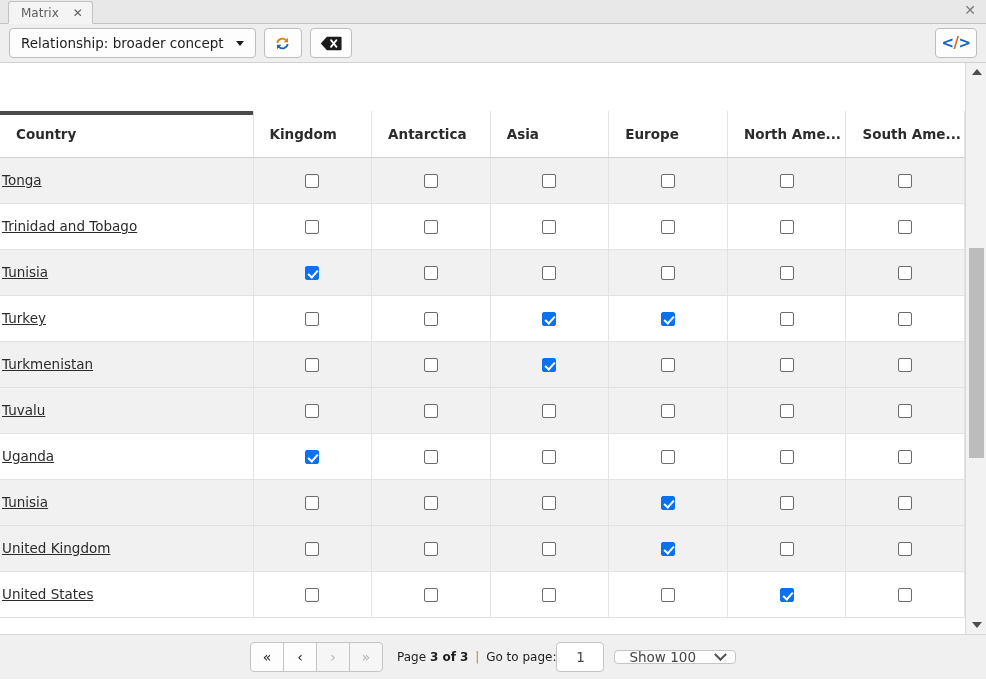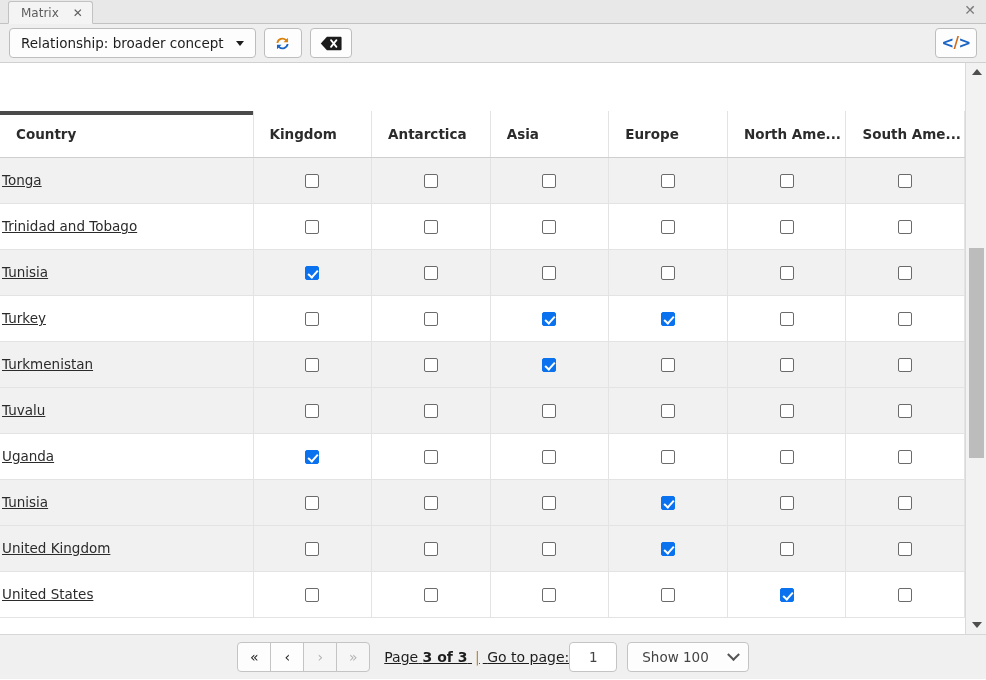--- a/index.html
+++ b/index.html
@@ -253,40 +253,39 @@
     margin-left: -1px;
   }
   .pg-btn:first-child { margin-left: 0; border-radius: 4px 0 0 4px; }
   .pg-btn:last-child { border-radius: 0 4px 4px 0; }
   .pg-btn.disabled {
     color: #b4b4b4;
     background: #f6f6f6;
     cursor: default;
   }
   .page-info {
-    font-size: 14px;
+    font-size: 12px;
     color: #1d1d1d;
     white-space: nowrap;
-    text-decoration: underline;
   }
   .page-info b { font-weight: bold; }
   .page-info .sep { color: #b98a2a; margin: 0 3px; }
   .goto-input {
     width: 48px; height: 30px;
     border: 1px solid #c4c4c4;
     border-radius: 4px;
     background: #ffffff;
     font-size: 13.5px;
     color: #444;
     text-align: center;
     font-family: "DejaVu Sans", sans-serif;
     margin-right: 10px;
   }
   .show-select {
-    height: 30px;
+    height: 14px;
     min-width: 112px;
     border: 1px solid #c4c4c4;
     border-radius: 4px;
     background: #fdfdfd;
     display: flex;
     align-items: center;
     justify-content: space-between;
     padding: 0 10px 0 14px;
     gap: 20px;
     cursor: pointer;

